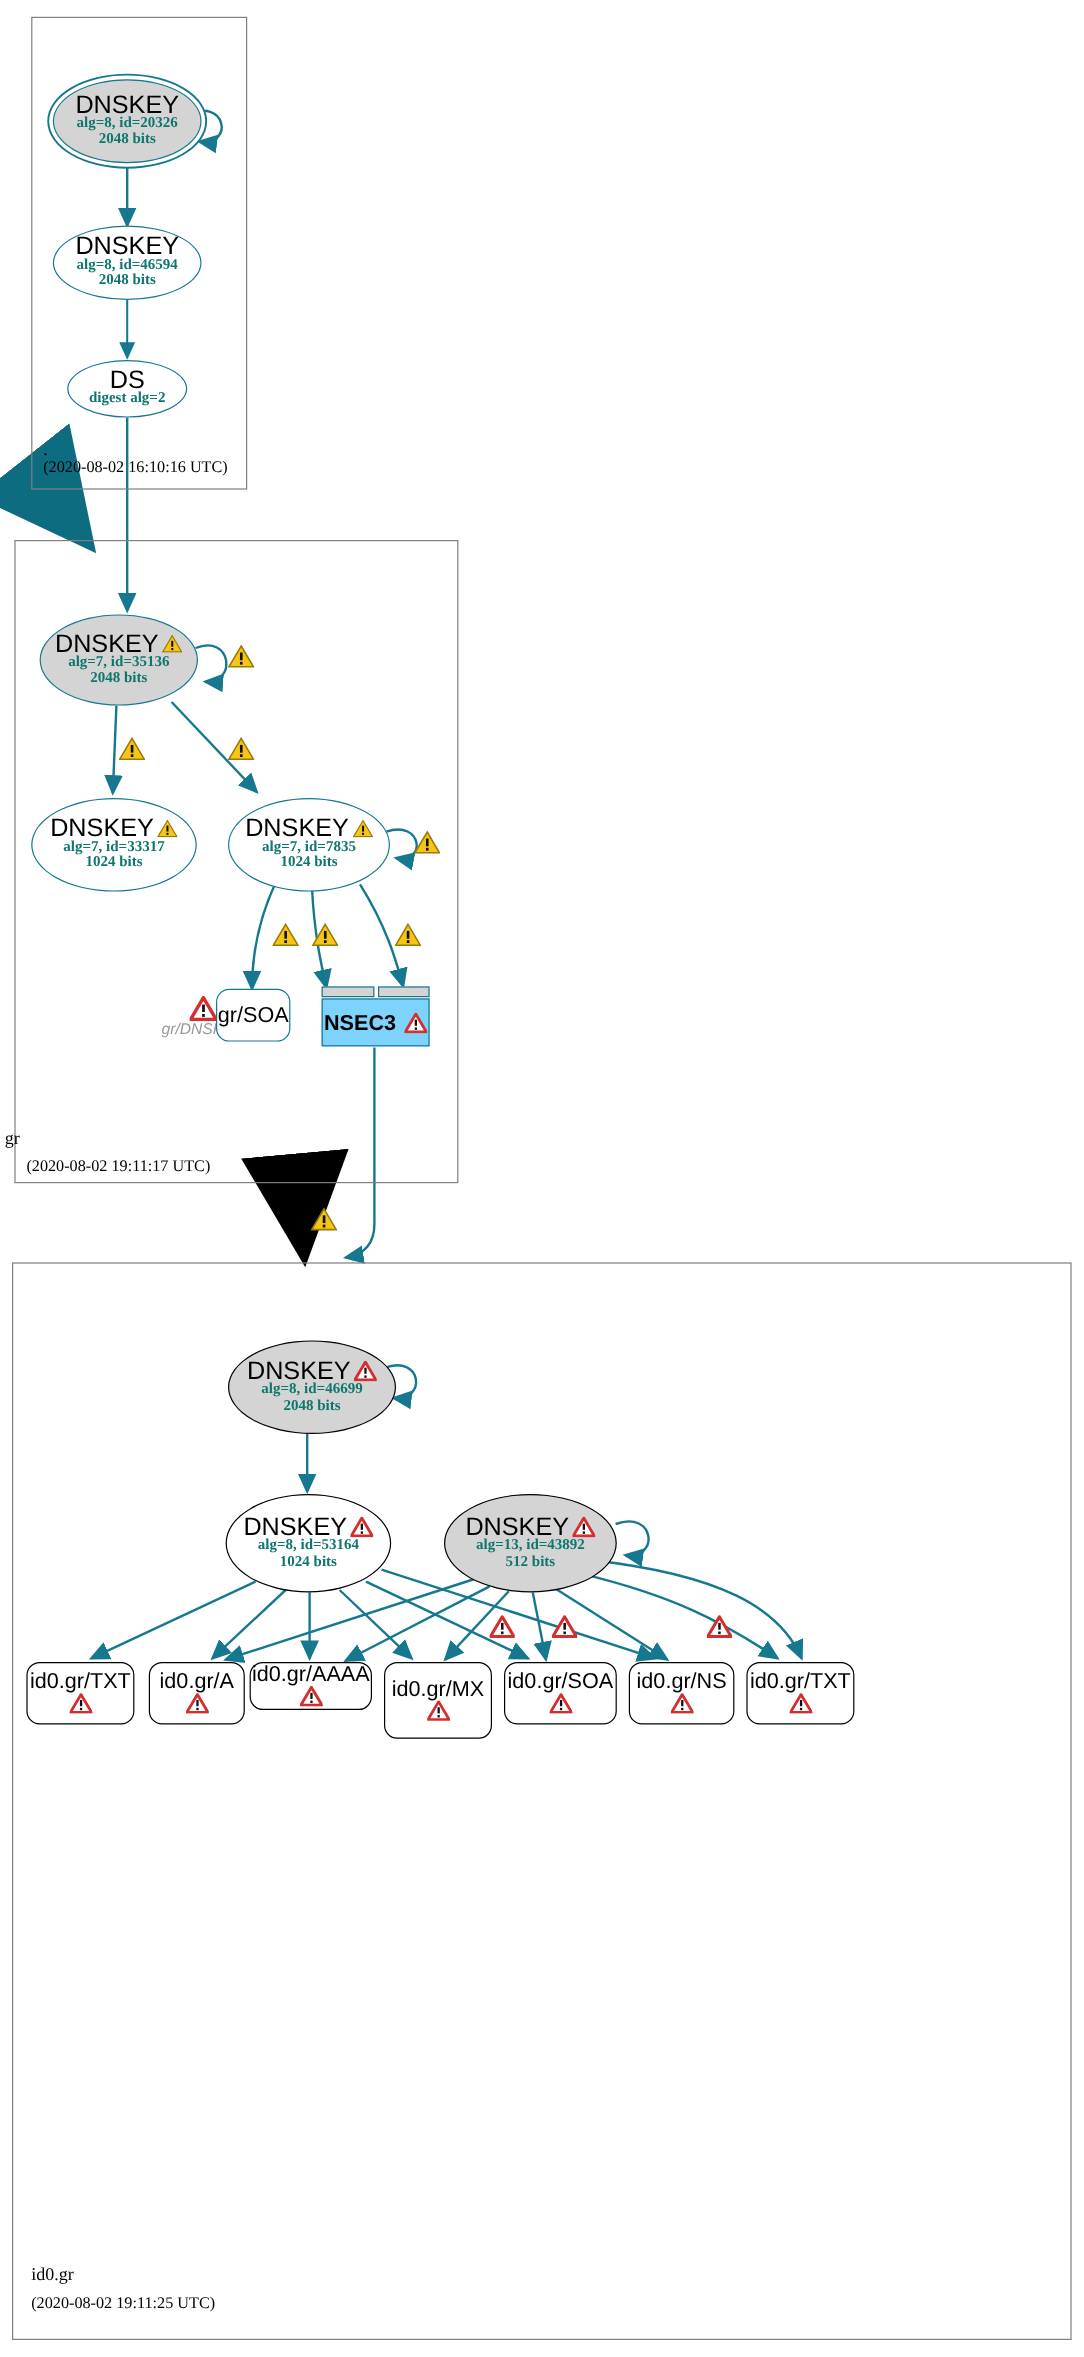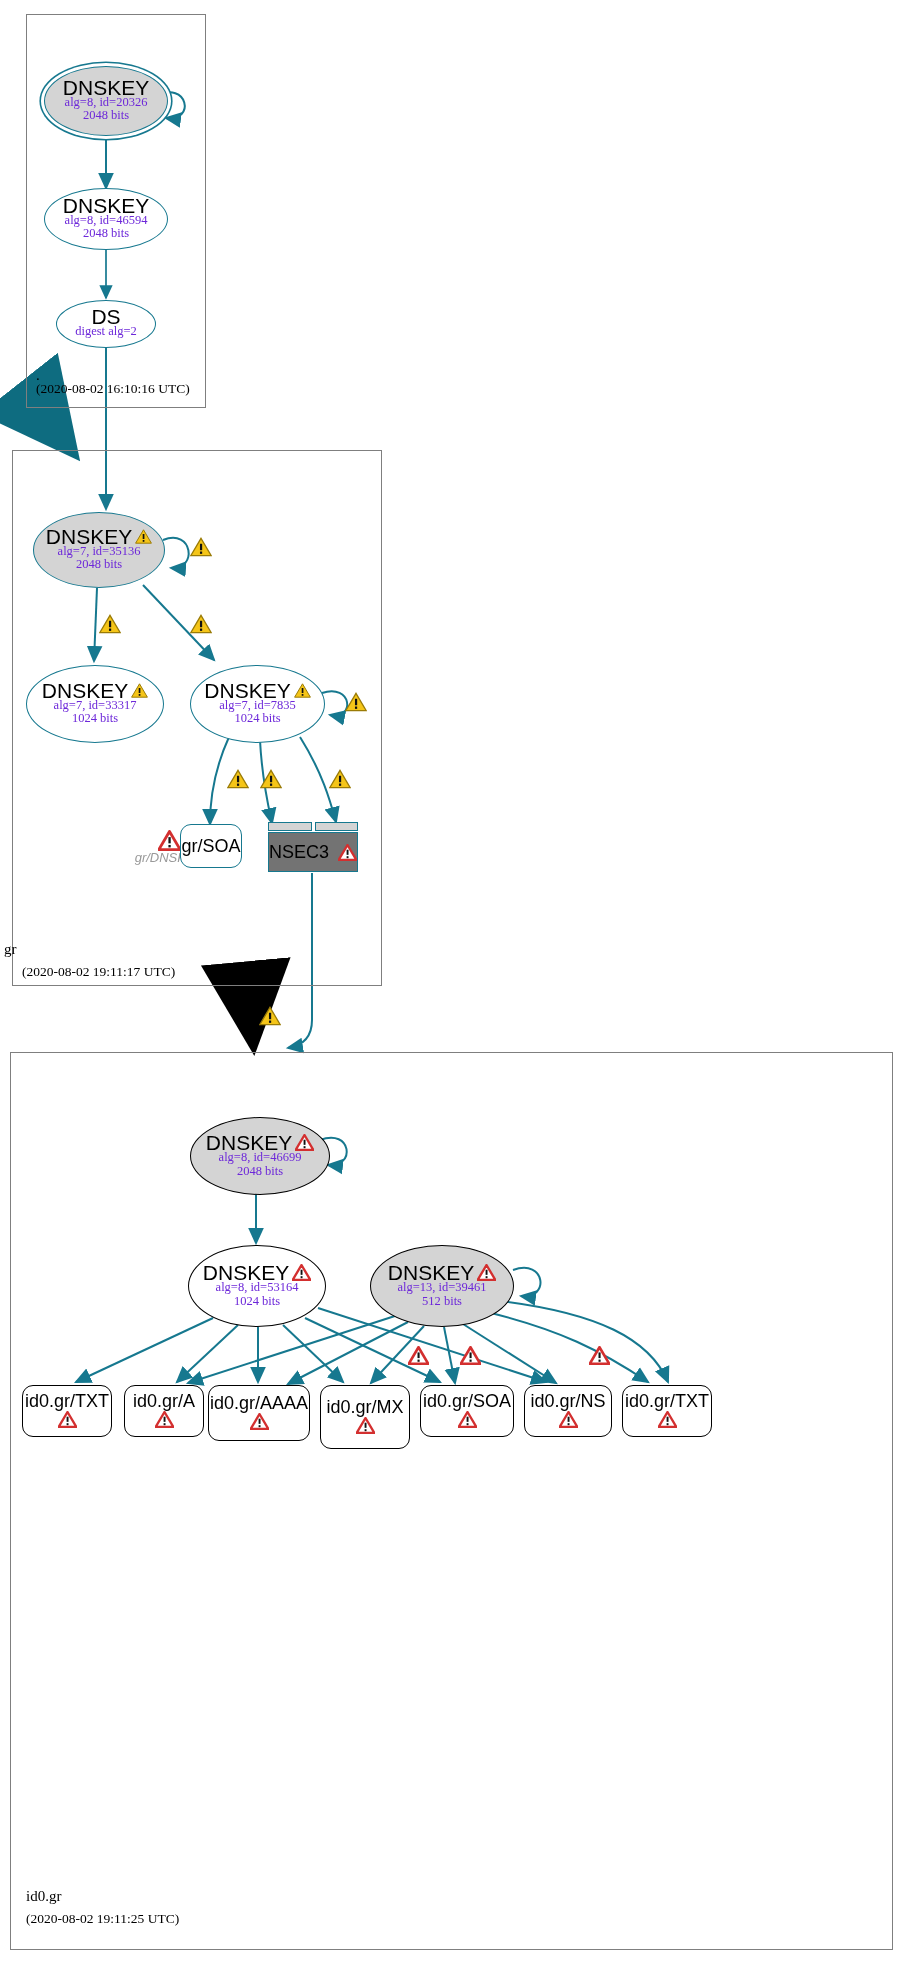--- a/index.html
+++ b/index.html
@@ -16,34 +16,34 @@
   
   .node{position:absolute;box-sizing:border-box;display:flex;flex-direction:column;
         align-items:center;justify-content:center;text-align:center;}
   .ellipse{border-radius:50%;border:1.6px solid #16788f;background:#ffffff;}
   .ellipse.filled{background:#d4d4d4;}
   .ellipse.blackline{border-color:#000000;border-width:1.8px;}
   .ellipse.dbl{box-shadow:0 0 0 3px #ffffff, 0 0 0 4.6px #16788f;}
 
   .n-title{font-family:"Liberation Sans",sans-serif;font-size:21px;line-height:16px;
            color:#000;display:flex;align-items:center;gap:3px;white-space:nowrap;}
-  .n-sub{font-family:"Liberation Serif",serif;font-size:12.5px;line-height:13.5px;color:#6d28d9;white-space:nowrap;}
+  .n-sub{font-family:"Liberation Serif",serif;font-size:12.5px;line-height:13.5px;color:#0f766e;white-space:nowrap;font-weight:bold;}
 
   
   .rrset{position:absolute;box-sizing:border-box;border:1.7px solid #16788f;border-radius:11px;
          background:#ffffff;display:flex;flex-direction:column;align-items:center;justify-content:center;}
   .rrset.blackline{border-color:#000;border-width:1.6px;}
   .rr-label{font-family:"Liberation Sans",sans-serif;font-size:18px;line-height:15px;color:#000;white-space:nowrap;}
 
   
   .nsec3{position:absolute;box-sizing:border-box;}
   .nsec3 .tabs{display:flex;gap:3px;height:9px;}
   .nsec3 .tab{flex:1;background:#d4d4d4;border:1.7px solid #16788f;box-sizing:border-box;}
-  .nsec3 .body{border:1.7px solid #16788f;background:#737373;box-sizing:border-box;
-               display:flex;align-items:center;justify-content:space-between;gap:7px;height:40px;margin-top:1px;}
+  .nsec3 .body{border:1.7px solid #16788f;background:#7dd3fc;box-sizing:border-box;
+               display:flex;align-items:center;justify-content:center;gap:7px;height:40px;margin-top:1px;font-weight:bold;}
 
   
   .ghost{position:absolute;display:flex;flex-direction:column;align-items:center;}
   .ghost-txt{font-family:"Liberation Sans",sans-serif;font-style:italic;font-size:13px;
              color:#999999;white-space:nowrap;line-height:14px;}
 
   
   .tri{position:relative;display:inline-block;}
   .tri svg{display:block;}
 
@@ -322,21 +322,21 @@
     <div class="n-title">
       <span>DNSKEY</span>
       <span class="tri">
         <svg width="19" height="17" viewBox="0 0 17 15">
             <path d="M8.5 0.8 L16.4 14.2 L0.6 14.2 Z" fill="#ffffff" stroke="#d32f2f" stroke-width="2.1" stroke-linejoin="round"></path>
             <rect x="7.7" y="5" width="1.7" height="4.6" fill="#111"></rect>
             <rect x="7.7" y="10.8" width="1.7" height="1.8" fill="#111"></rect>
           </svg>
       </span>
     </div>
-    <div class="n-sub">alg=13, id=39461</div>
+    <div class="n-sub">alg=13, id=43892</div>
     <div class="n-sub">512 bits</div>
   </div>
 
   <div class="float-icon" style="left:408px;top:1346px;">
     <svg width="21" height="19" viewBox="0 0 17 15">
         <path d="M8.5 0.8 L16.4 14.2 L0.6 14.2 Z" fill="#ffffff" stroke="#d32f2f" stroke-width="2.1" stroke-linejoin="round"></path>
         <rect x="7.7" y="5" width="1.7" height="4.6" fill="#111"></rect>
         <rect x="7.7" y="10.8" width="1.7" height="1.8" fill="#111"></rect>
       </svg>
   </div>
@@ -370,21 +370,21 @@
     <div class="rr-label">id0.gr/A</div>
     <span class="tri" style="margin-top:2px;">
       <svg width="19" height="17" viewBox="0 0 17 15">
           <path d="M8.5 0.8 L16.4 14.2 L0.6 14.2 Z" fill="#ffffff" stroke="#d32f2f" stroke-width="2.1" stroke-linejoin="round"></path>
           <rect x="7.7" y="5" width="1.7" height="4.6" fill="#111"></rect>
           <rect x="7.7" y="10.8" width="1.7" height="1.8" fill="#111"></rect>
         </svg>
     </span>
   </div>
 
-  <div class="rrset blackline" style="left:208px;top:1385px;width:102px;height:56px;">
+  <div class="rrset blackline" style="left:208px;top:1385px;width:102px;height:40px;">
     <div class="rr-label">id0.gr/AAAA</div>
     <span class="tri" style="margin-top:2px;">
       <svg width="19" height="17" viewBox="0 0 17 15">
           <path d="M8.5 0.8 L16.4 14.2 L0.6 14.2 Z" fill="#ffffff" stroke="#d32f2f" stroke-width="2.1" stroke-linejoin="round"></path>
           <rect x="7.7" y="5" width="1.7" height="4.6" fill="#111"></rect>
           <rect x="7.7" y="10.8" width="1.7" height="1.8" fill="#111"></rect>
         </svg>
     </span>
   </div>
 

